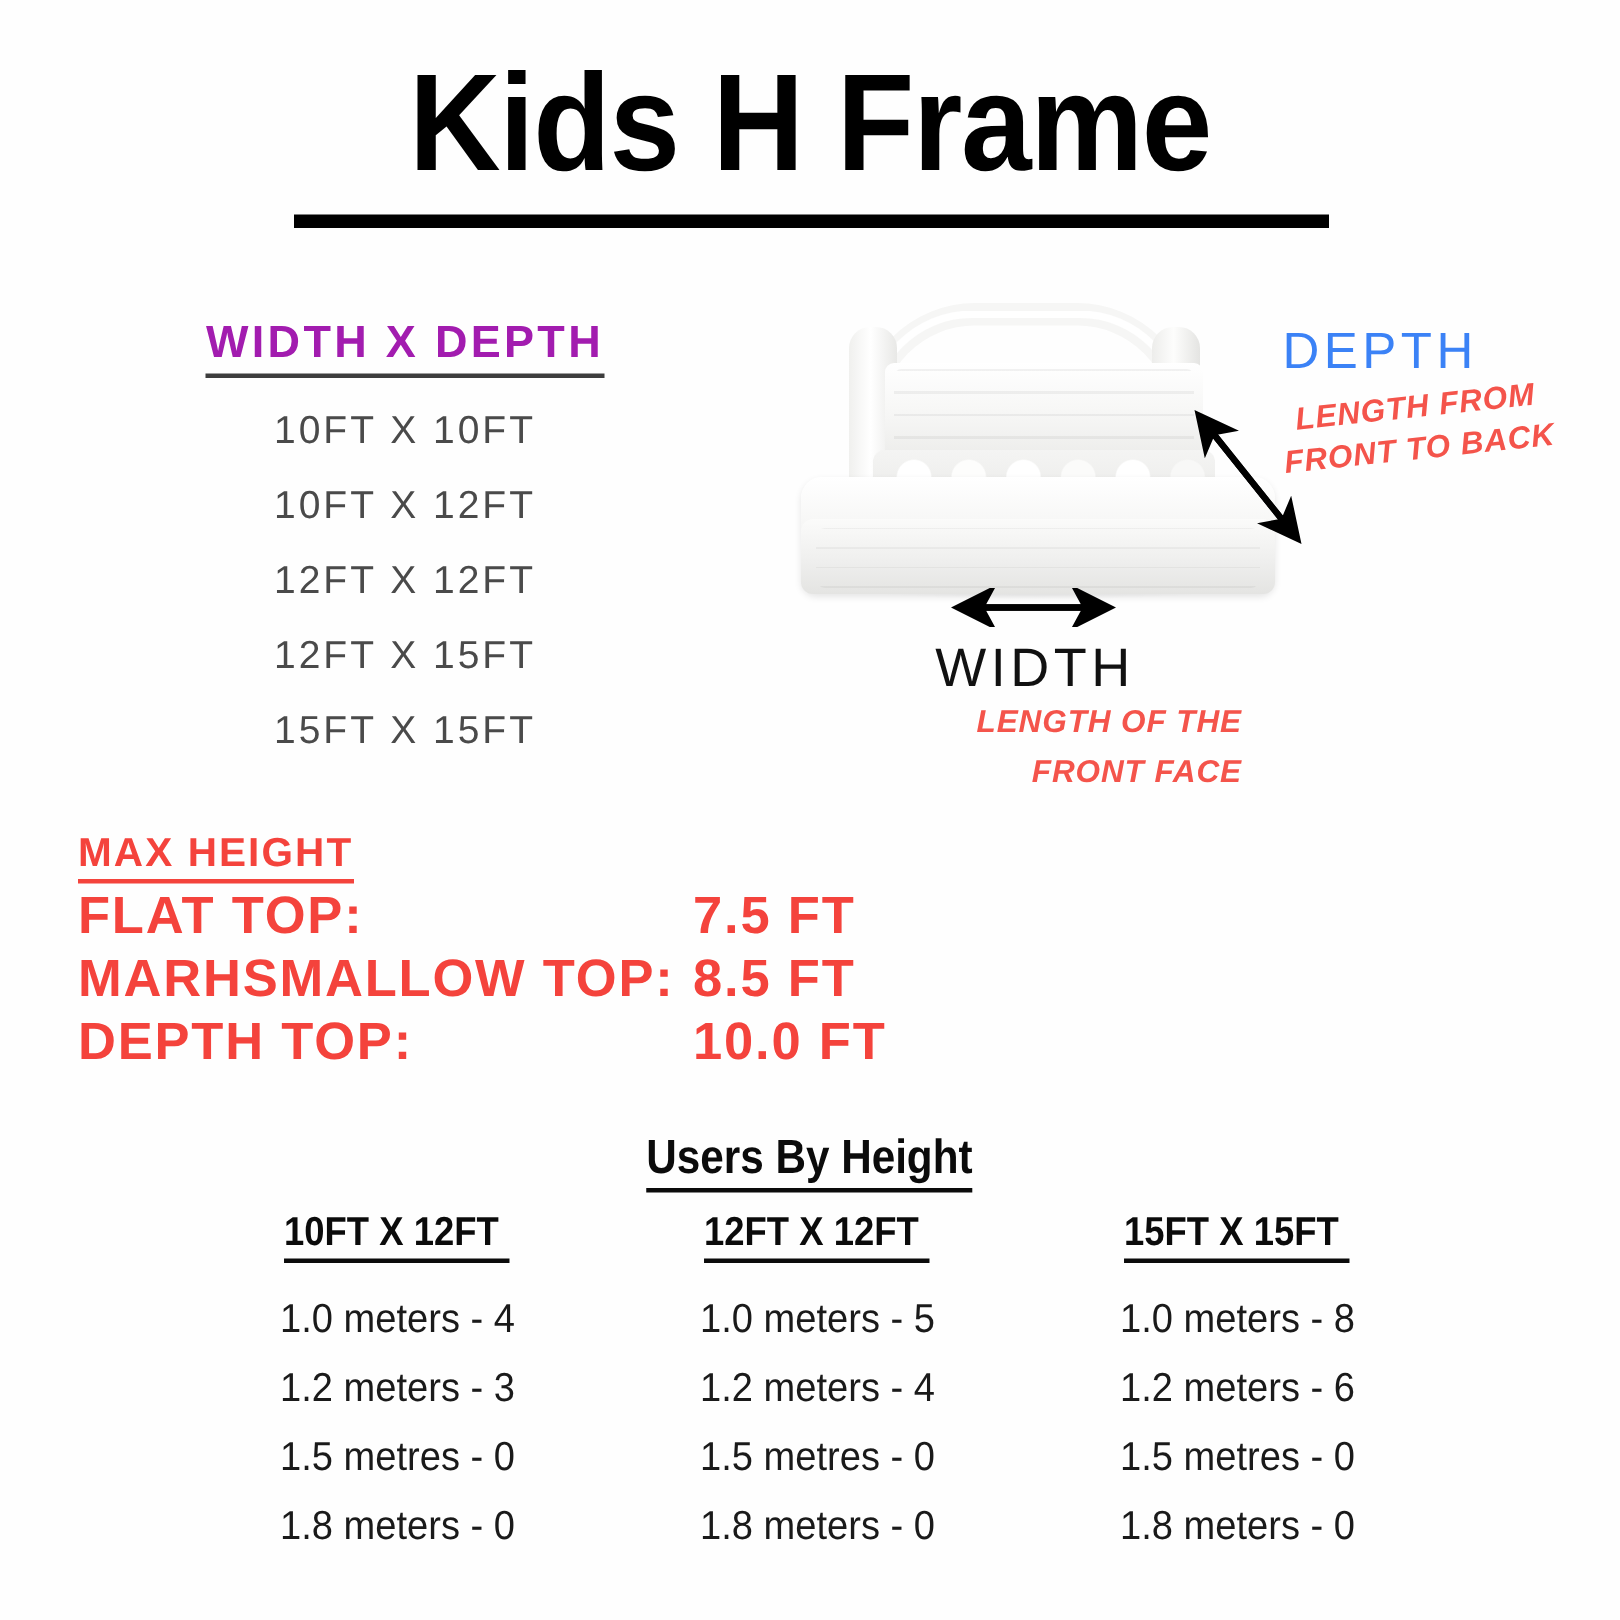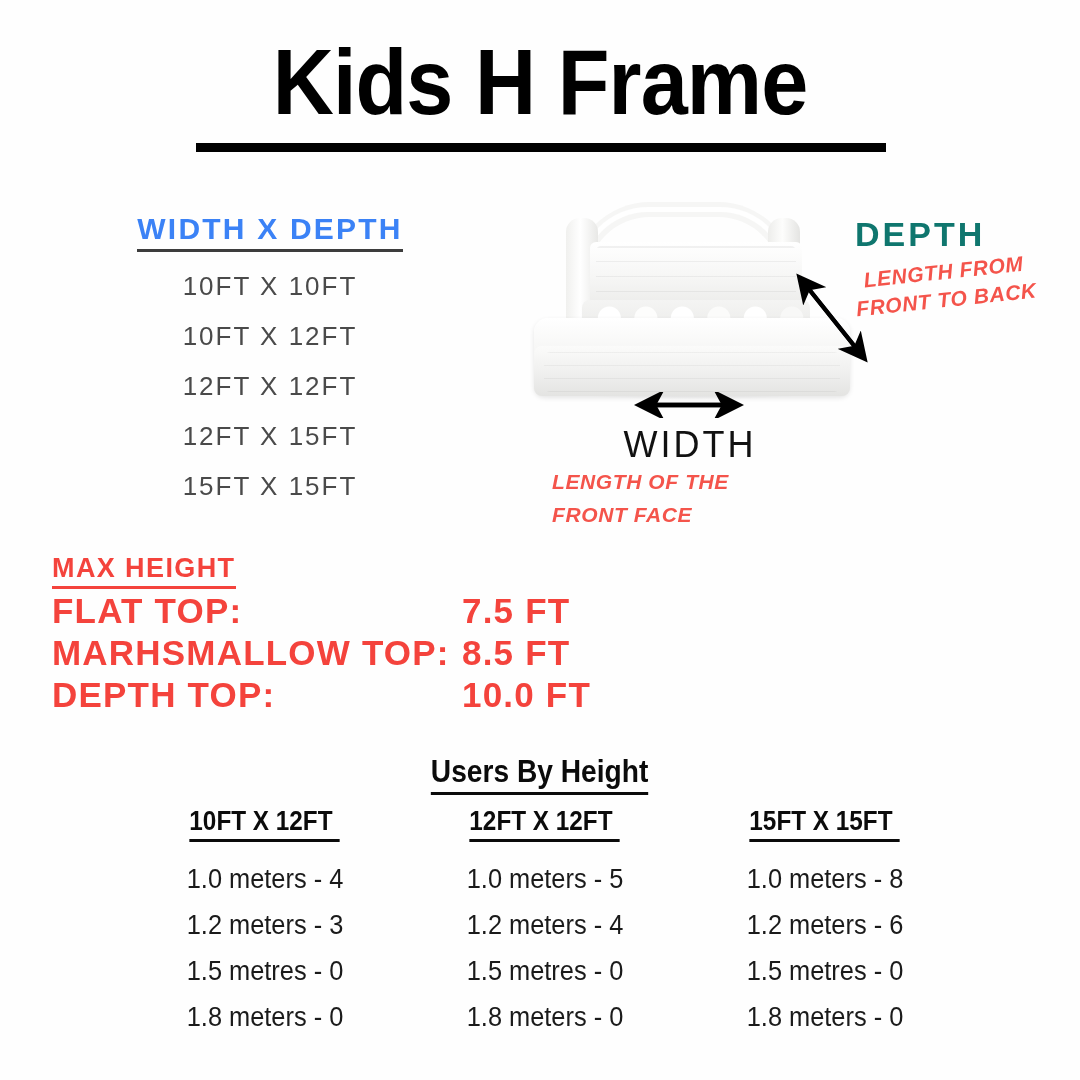--- a/index.html
+++ b/index.html
@@ -46,21 +46,21 @@
   #wd-block {
     position: absolute;
     top: 212px;
     left: 60px;
     width: 420px;
     text-align: center;
   }
   #wd-heading {
     font-size: 30px;
     font-weight: bold;
-    color: #3b82f6;
+    color: #a21caf;
     letter-spacing: 2.2px;
     display: inline-block;
     border-bottom: 3px solid #3d3d3d;
     padding-bottom: 3px;
   }
   .wd-item {
     font-size: 26px;
     font-weight: 400;
     color: #4a4a4a;
     letter-spacing: 2.0px;
@@ -182,23 +182,23 @@
   .bh-shadow {
     left: 40px; top: 186px; width: 266px; height: 18px;
     background: radial-gradient(ellipse at center, rgba(0,0,0,0.07) 0%, rgba(0,0,0,0) 70%);
   }
 
   
   #depth-label {
     position: absolute;
     left: 855px; top: 215px;
     font-size: 34px;
-    color: #0f766e;
+    color: #3b82f6;
     letter-spacing: 3px;
-    font-weight: 700;
+    font-weight: 400;
     white-space: nowrap;
   }
   #depth-sub {
     position: absolute;
     left: 840px; top: 258px;
     width: 210px;
     font-size: 21px;
     font-style: italic;
     font-weight: bold;
     color: #f4544b;
@@ -218,21 +218,21 @@
     text-align: center;
     font-size: 36px;
     color: #111111;
     letter-spacing: 3px;
     font-weight: 400;
   }
   #width-sub {
     position: absolute;
     left: 552px; top: 466px;
     width: 276px;
-    text-align: left;
+    text-align: right;
     font-size: 21px;
     font-style: italic;
     font-weight: bold;
     color: #f4544b;
     letter-spacing: 0.6px;
     line-height: 1.55;
   }
 
   
   #users-heading {

